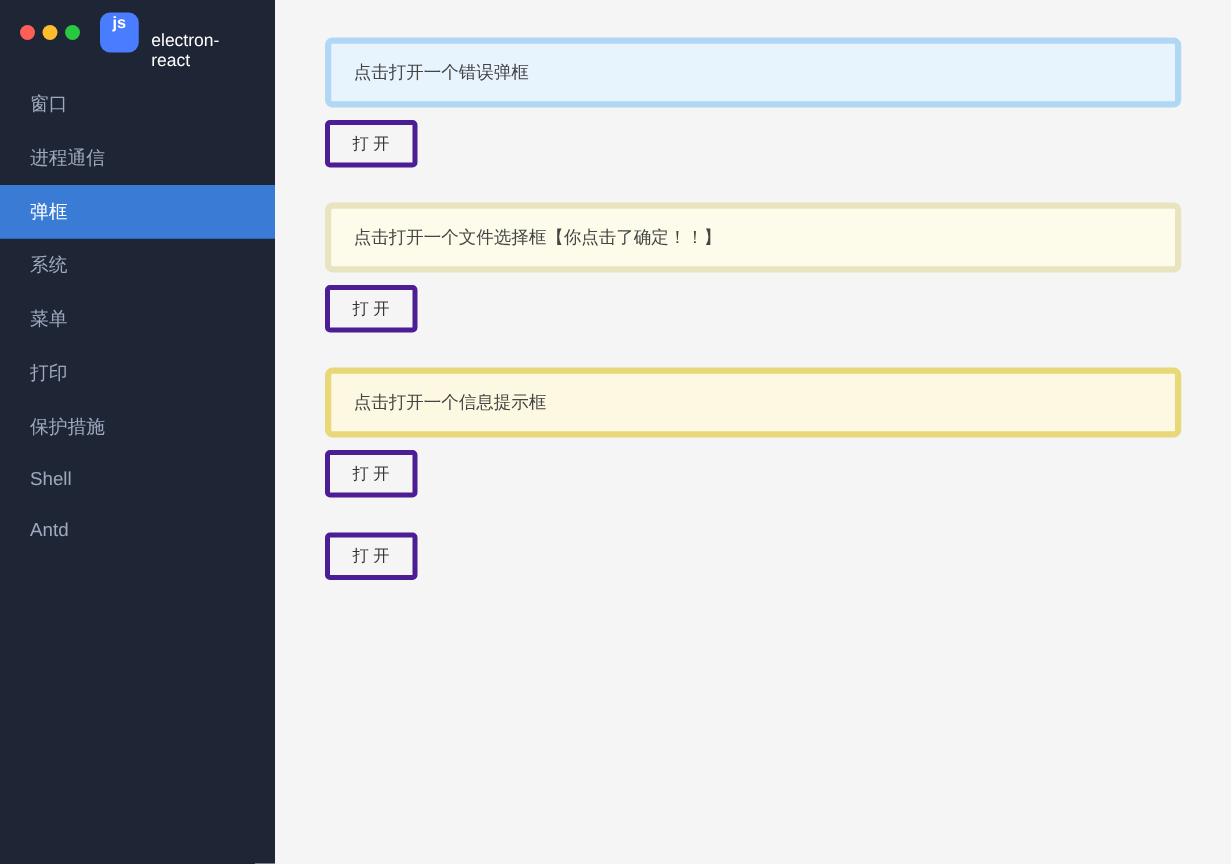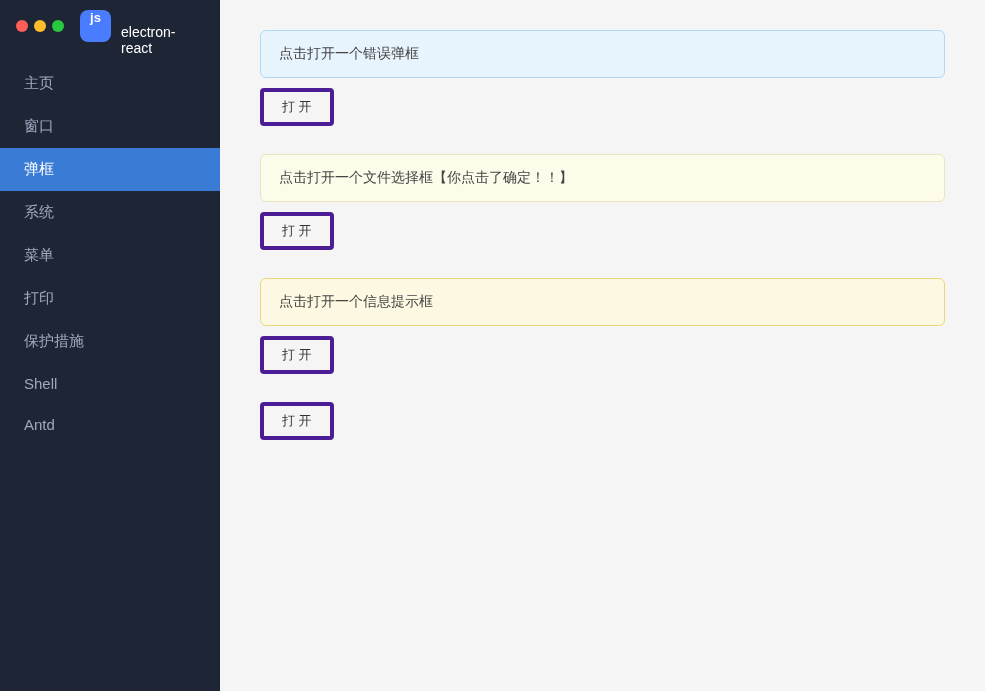--- a/index.html
+++ b/index.html
@@ -96,21 +96,21 @@
     }
 
     .dialog-section {
       margin-bottom: 20px;
     }
 
     .dialog-display-box {
       width: 100%;
       padding: 14px 18px;
       border-radius: 6px;
-      border: 1px solid #ef4444;
+      border: 5px solid #ef4444;
       font-size: 14px;
       color: #444;
       margin-bottom: 10px;
     }
 
     .dialog-display-box.blue {
       background: #e8f4fd;
       border-color: #b0d8f5;
     }
 
@@ -166,22 +166,22 @@
       <div class="traffic-light minimize"></div>
       <div class="traffic-light maximize"></div>
     </div>
     <div class="app-icon">
       <span style="font-size:13px;font-weight:bold;">js</span>
     </div>
     <span class="app-title">electron-react</span>
   </div>
 
   <nav class="nav-list">
-    <div class="nav-item">主页</div>
     <div class="nav-item">窗口</div>
+    <div class="nav-item">进程通信</div>
     <div class="nav-item active">弹框</div>
     <div class="nav-item">系统</div>
     <div class="nav-item">菜单</div>
     <div class="nav-item">打印</div>
     <div class="nav-item">保护措施</div>
     <div class="nav-item">Shell</div>
     <div class="nav-item">Antd</div>
   </nav>
 </div>
 

